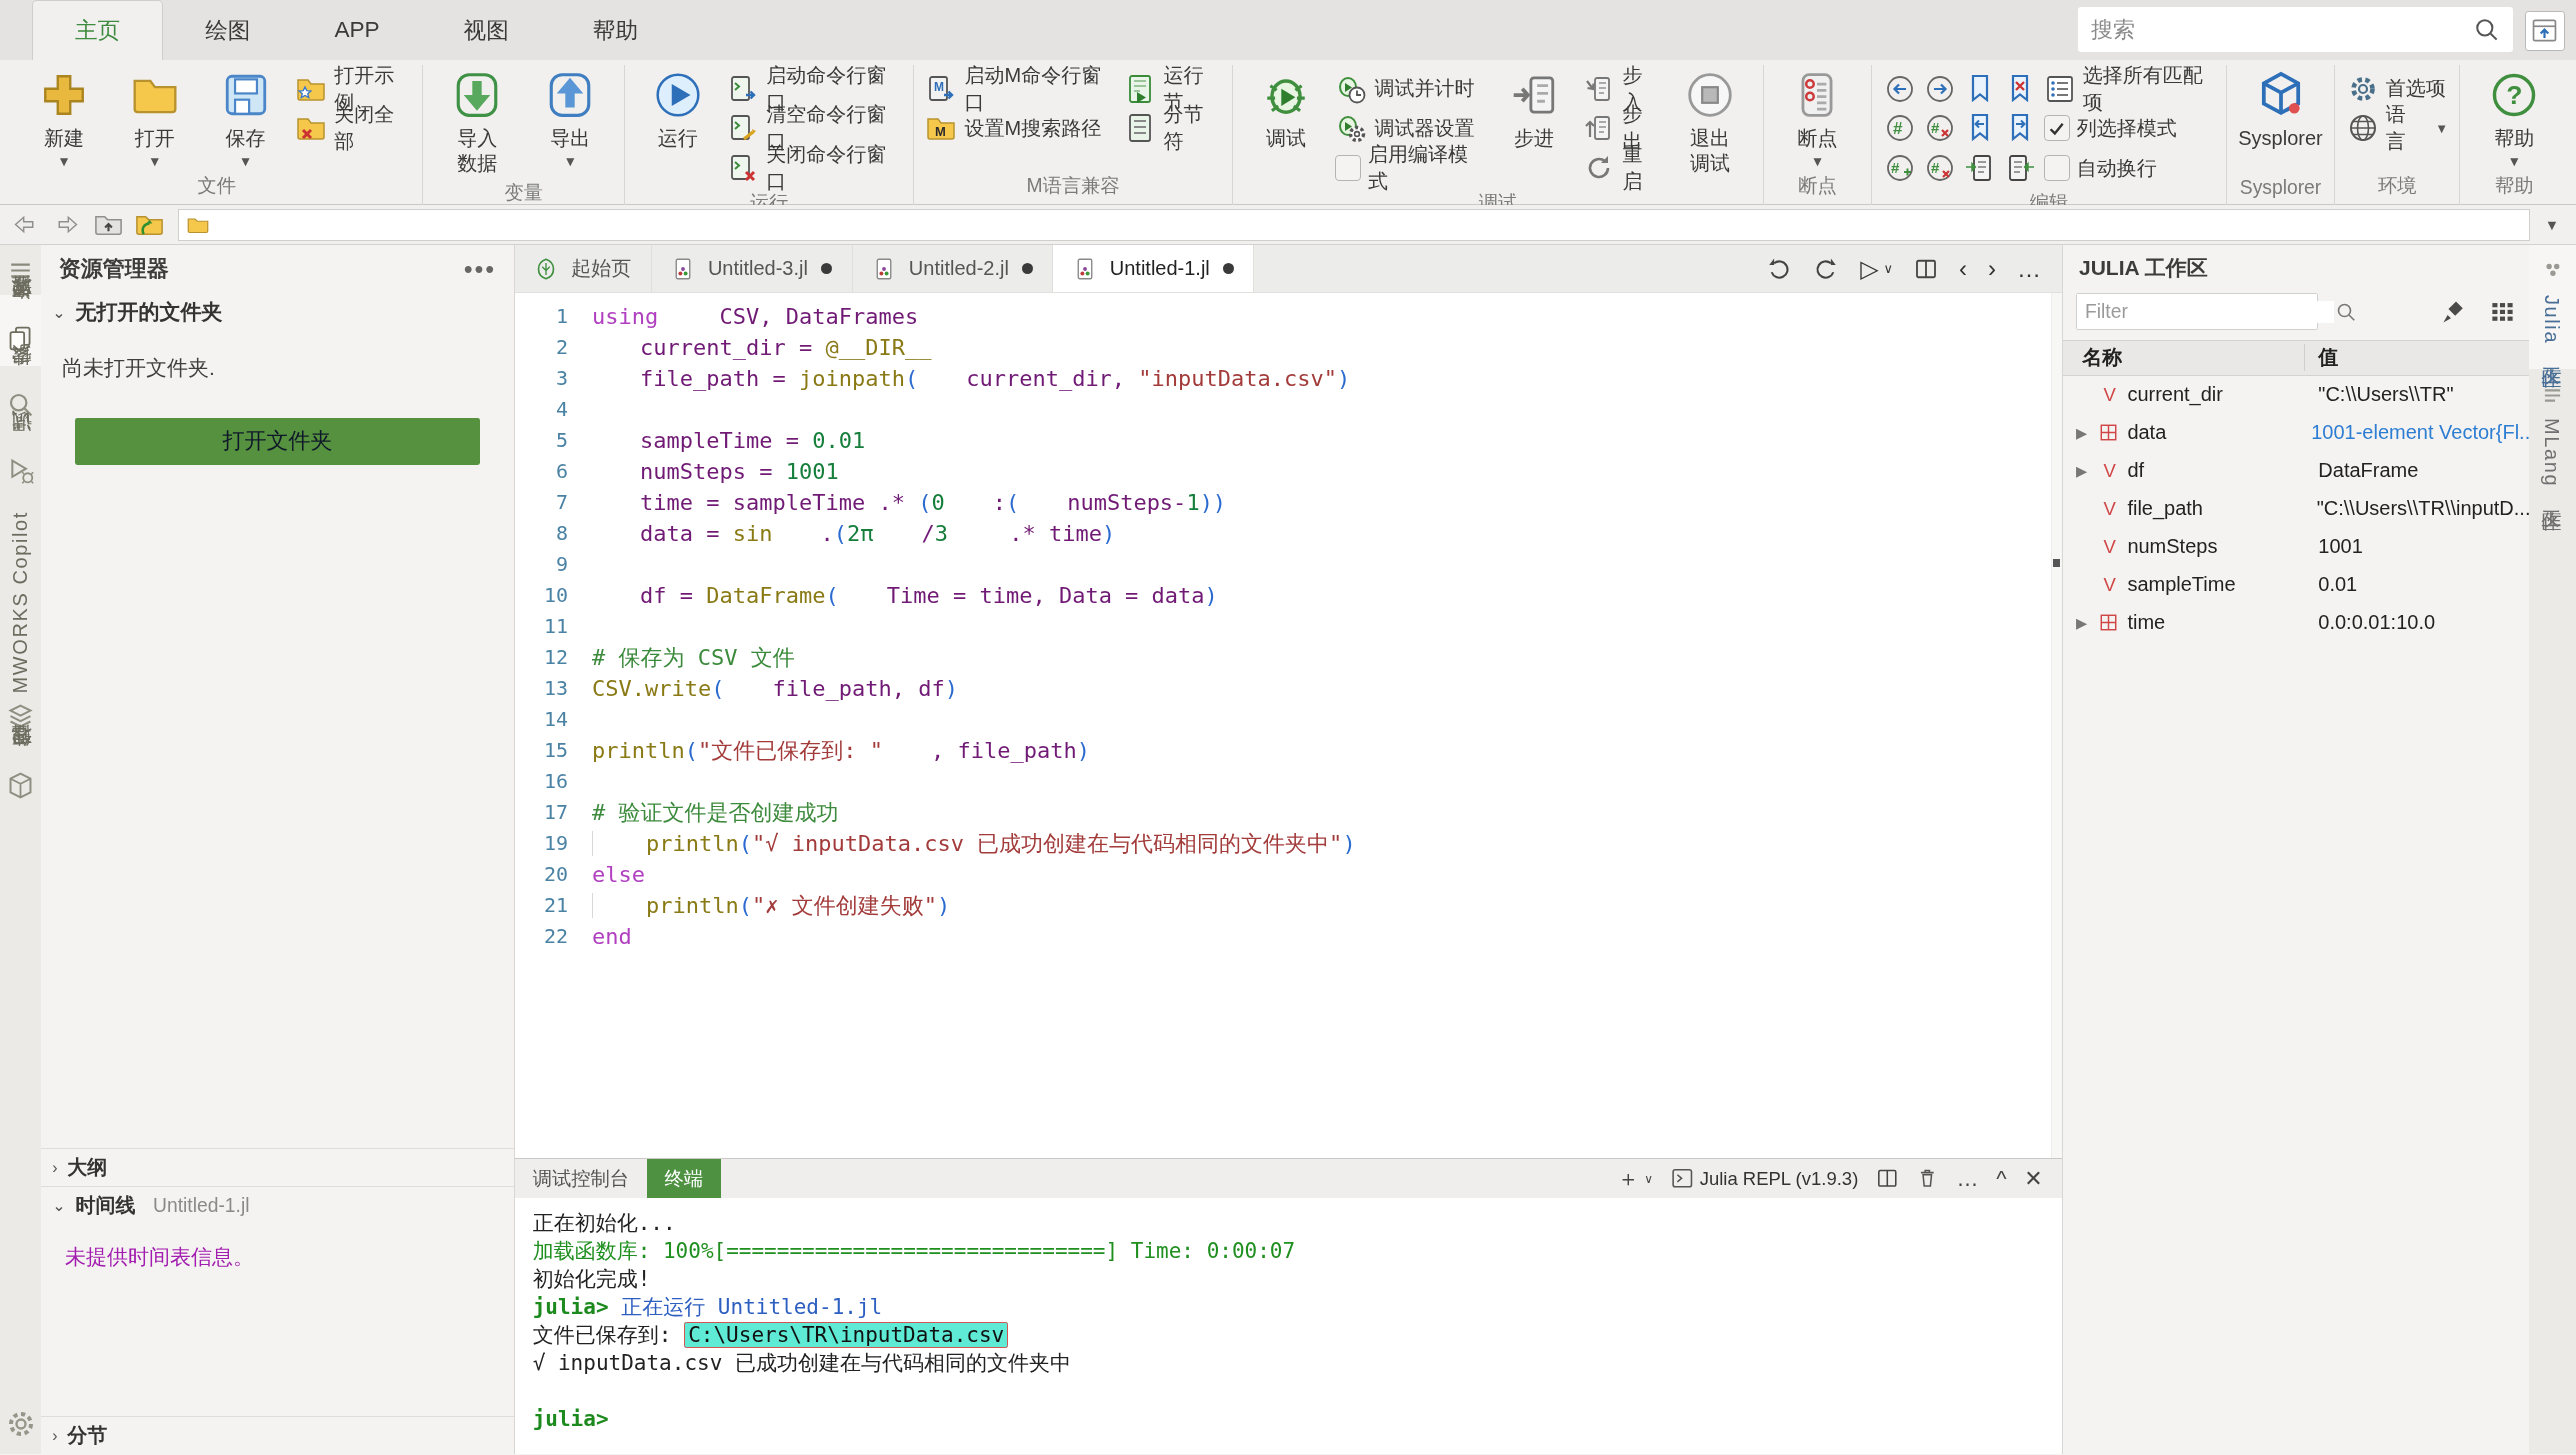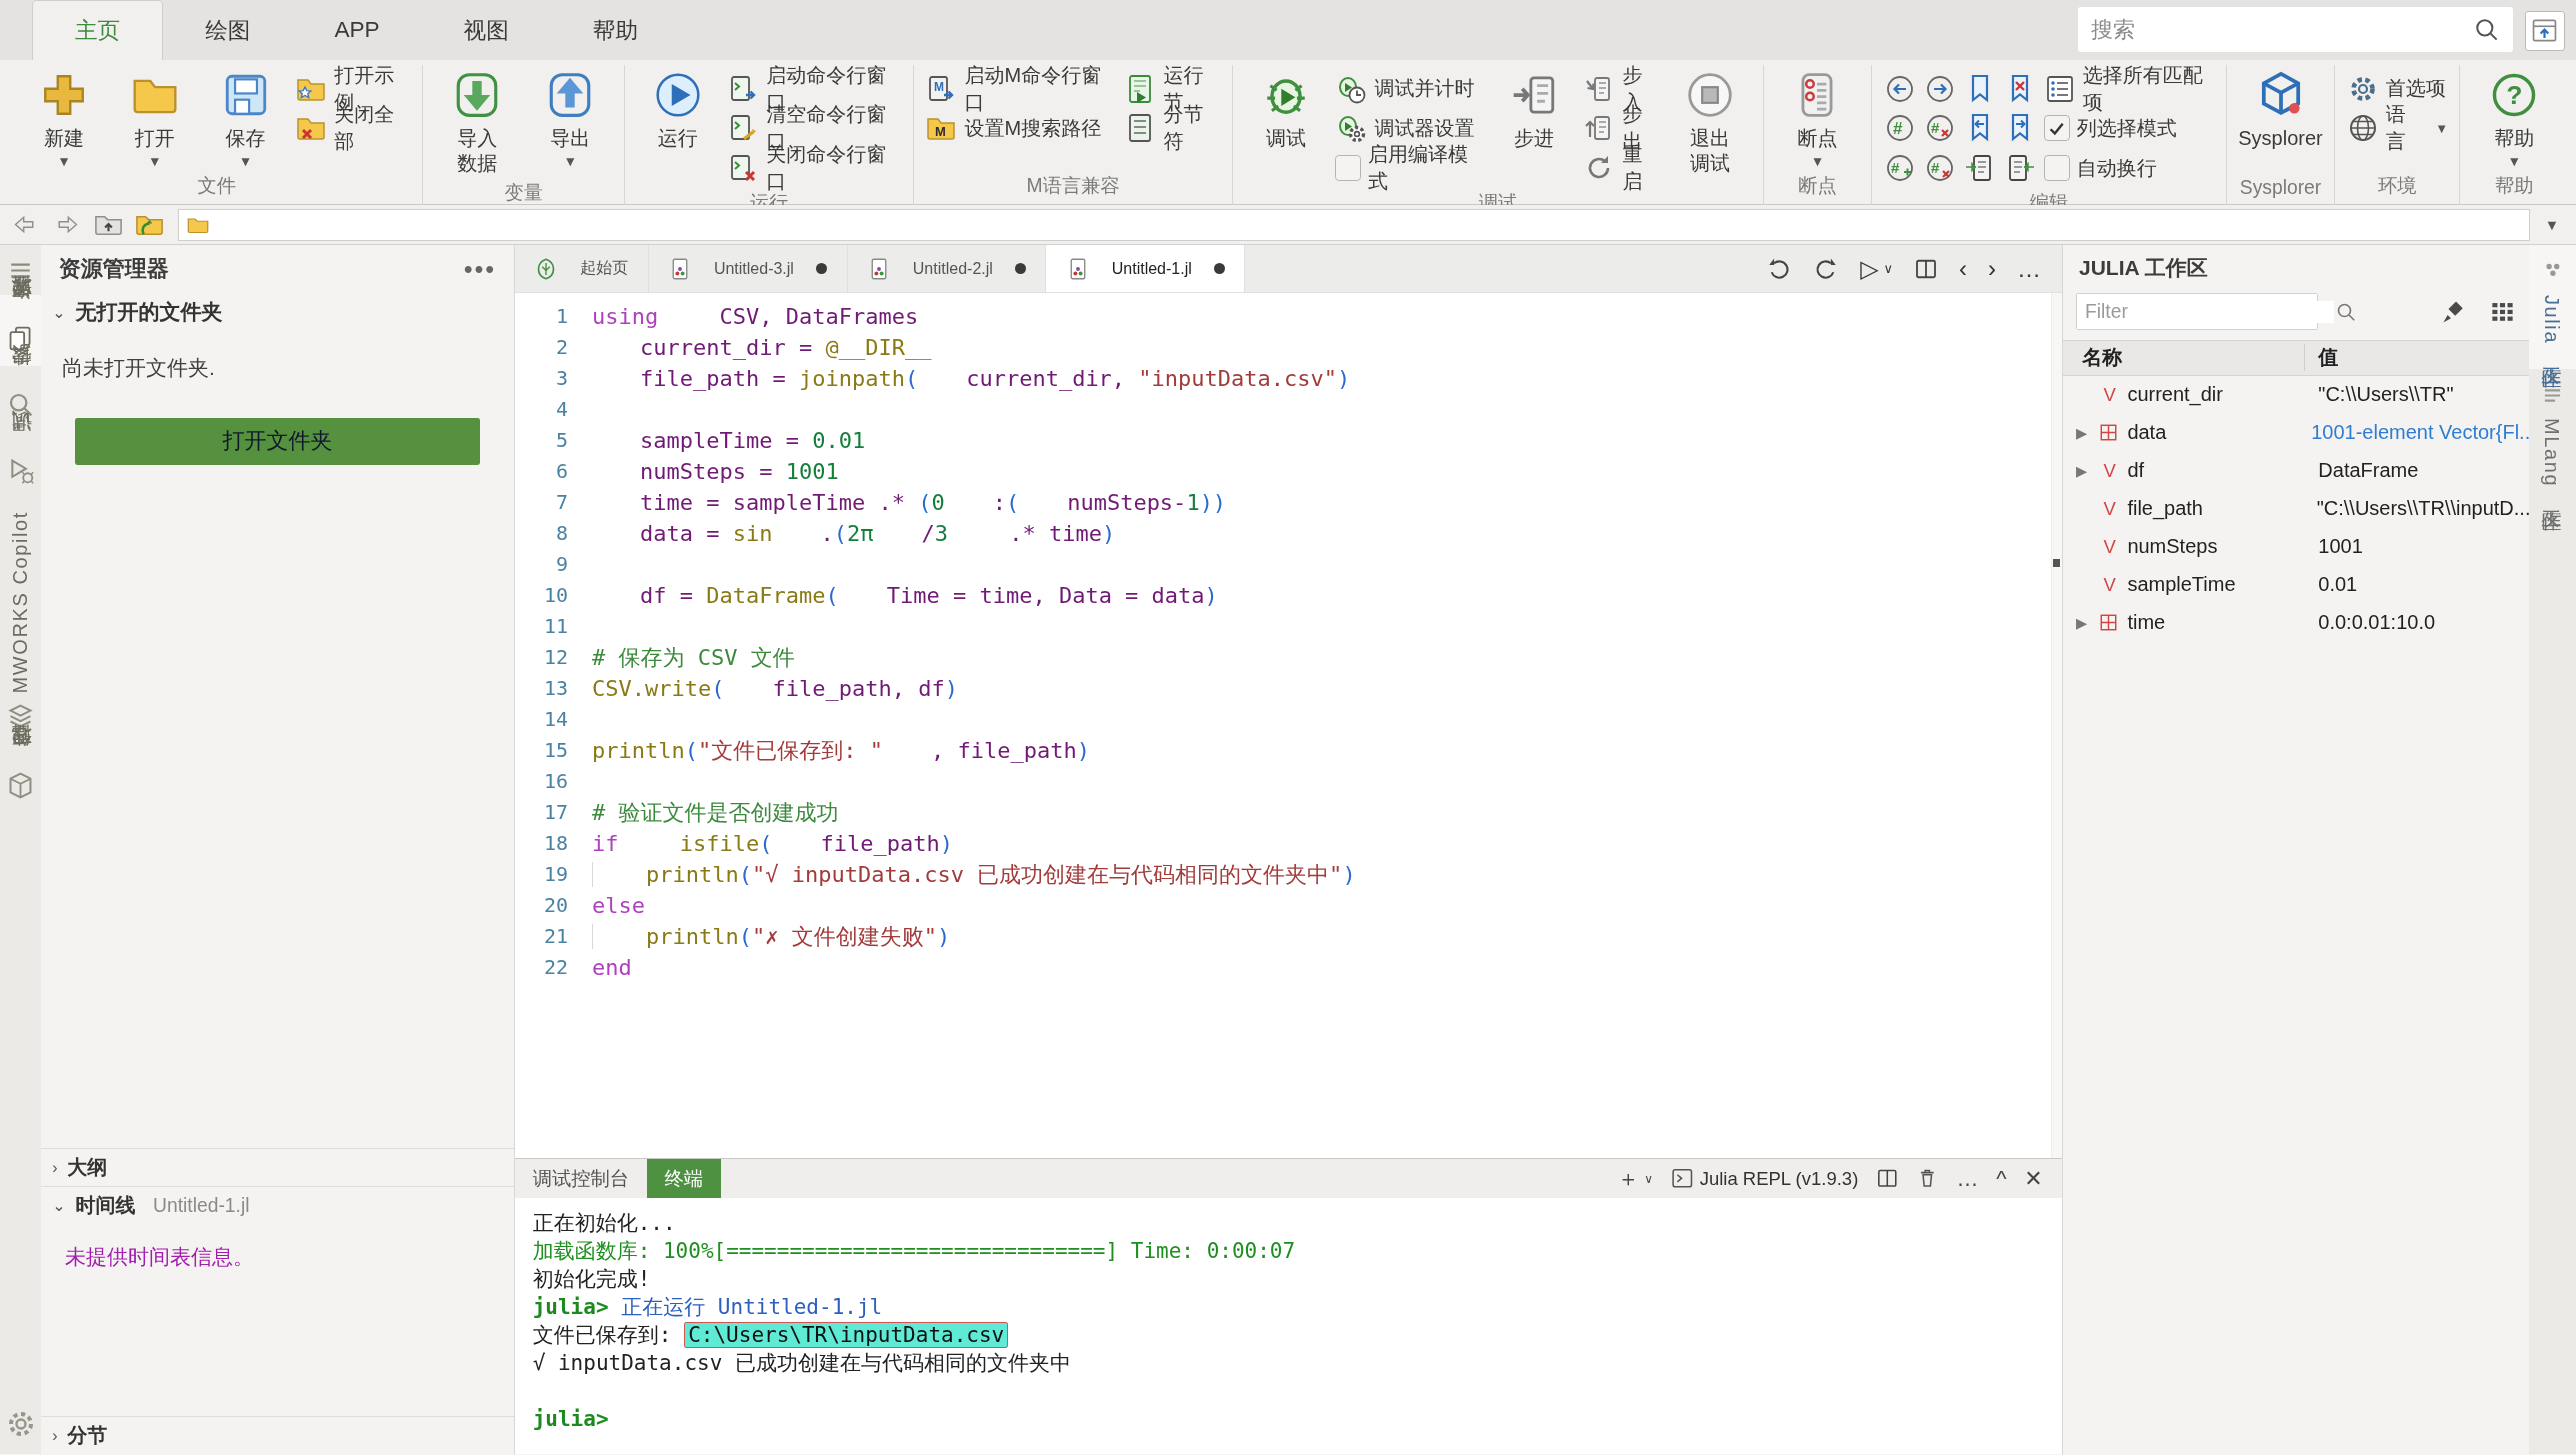--- a/index.html
+++ b/index.html
@@ -53,21 +53,21 @@
   .chev { font-size:16px; color:#555; font-weight:normal; }
   .sb-empty { padding:21px 21px 8px; font-size:21px; color:#3f3f3f; }
   #open-folder-btn { margin:28px 34px 0; height:47px; background:#55913e; color:#0f172a; font-size:22px; border:none; border-radius:2.4px; font-family:inherit; cursor:pointer; }
   .sb-bottom { margin-top:auto; display:flex; flex-direction:column; }
   .sb-row { height:38px; border-top:0.8px solid #ddddda; display:flex; align-items:center; gap:9.7px; padding:0 11.3px; font-size:20px; font-weight:bold; color:#333; }
   .sb-row .file { font-weight:normal; color:#8a8a8a; margin-left:8px; font-size:19.3px; }
   .tl-body { height:192px; padding:19.3px 24px; font-size:21px; color:#a21caf; }
 
   #editor-col { width:1547px; display:flex; flex-direction:column; flex:none; background:#fff; }
   #etabbar { height:48px; background:#ececea; display:flex; align-items:stretch; flex:none; border-bottom:0.8px solid #e0e0de; }
-  .etab { display:flex; align-items:center; gap:22px; padding:0 19.3px; font-size:16px; color:#555; background:#ececea; border-right:0.8px solid #e0dfdd; }
+  .etab { display:flex; align-items:center; gap:13px; padding:0 19.3px; font-size:20px; color:#555; background:#ececea; border-right:0.8px solid #e0dfdd; }
   .etab.active { background:#fff; color:#222; }
   .dirty { width:11.3px; height:11.3px; border-radius:50%; background:#3a3a3a; }
   #etoolbar { margin-left:auto; display:flex; align-items:center; gap:21px; padding:0 21px; color:#333; }
   .etool { font-size:24px; color:#333; display:flex; align-items:center; gap:4.8px; }
 
   #code-wrap { flex:1; display:flex; position:relative; overflow:hidden; background:#fff; }
   #code { flex:1; padding-top:8px; font-family:"DejaVu Sans Mono",monospace; font-size:22px; }
   .cline { display:flex; height:31px; line-height:31px; }
   .ln { width:77px; text-align:right; padding-right:24px; color:#4a82a4; font-size:20px; flex:none; }
   .ltext { white-space:pre; }
@@ -891,24 +891,20 @@
           </div>
           <div class="cline">
             <span class="ln">16</span>
             <span class="ltext"></span>
           </div>
           <div class="cline">
             <span class="ln">17</span>
             <span class="ltext"><span class="tk-c"># 验证文件是否创建成功</span></span>
           </div>
           <div class="cline">
-            <span class="ln">18</span>
-            <span class="ltext"><span class="tk-k">if</span><span class="tk-p"> </span><span class="tk-f">isfile</span><span class="tk-b">(</span><span class="tk-p">file_path</span><span class="tk-b">)</span></span>
-          </div>
-          <div class="cline">
             <span class="ln">19</span>
             <span class="ltext"><span class="tk-ind">    </span><span class="tk-f">println</span><span class="tk-b">(</span><span class="tk-s">"√ inputData.csv 已成功创建在与代码相同的文件夹中"</span><span class="tk-b">)</span></span>
           </div>
           <div class="cline">
             <span class="ln">20</span>
             <span class="ltext"><span class="tk-k">else</span></span>
           </div>
           <div class="cline">
             <span class="ln">21</span>
             <span class="ltext"><span class="tk-ind">    </span><span class="tk-f">println</span><span class="tk-b">(</span><span class="tk-s">"✗ 文件创建失败"</span><span class="tk-b">)</span></span>

